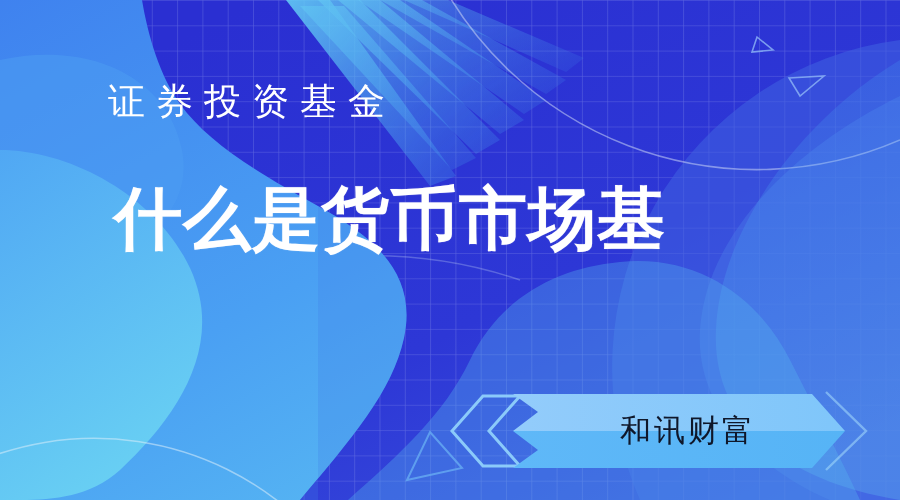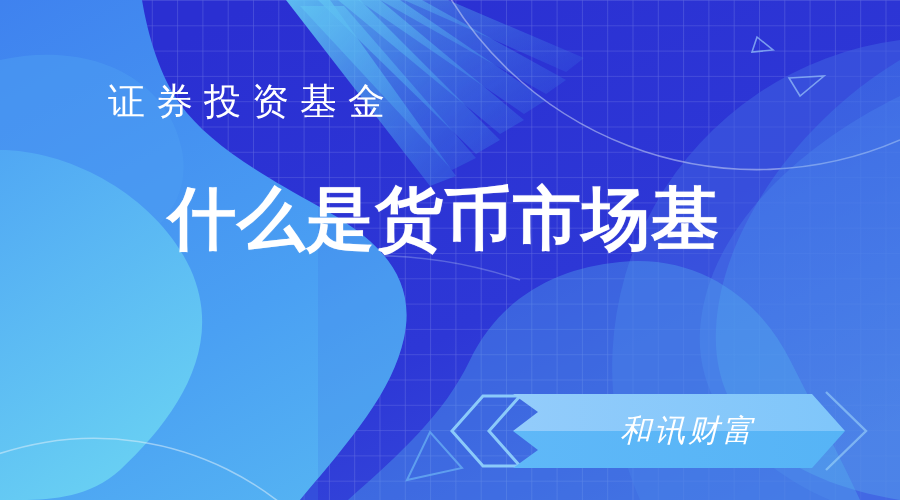--- a/index.html
+++ b/index.html
@@ -59,21 +59,20 @@
     font-size: 68px;
     line-height: 92px;
     font-weight: 700;
     letter-spacing: 1px;
     white-space: nowrap;
     font-family: "Liberation Sans", "DejaVu Sans", sans-serif;
     text-shadow: 0 0 1px rgba(255,255,255,0.55);
   }
   .headline .hl-line {
     display: block;
-    text-align: right;
   }
 
   
   .banner {
     position: absolute;
     left: 470px;
     top: 392px;
     width: 400px;
     height: 78px;
   }
@@ -81,27 +80,26 @@
     position: absolute;
     left: 0;
     top: 0;
     width: 400px;
     height: 78px;
     display: flex;
     align-items: center;
     justify-content: center;
     padding-left: 36px;
     box-sizing: border-box;
-    color: #ffffff;
+    color: #0f172a;
     font-size: 31px;
     letter-spacing: 3px;
     font-weight: 400;
     font-family: "Liberation Sans", "DejaVu Sans", sans-serif;
     pointer-events: none;
-    font-style: italic;
   }
 </style>
 </head>
 <body>
 
 <div id="poster">
 
   <svg id="bg-svg" viewBox="0 0 900 500" preserveAspectRatio="none">
     <defs>
       <linearGradient id="gLight" x1="0" y1="0" x2="1" y2="1">

